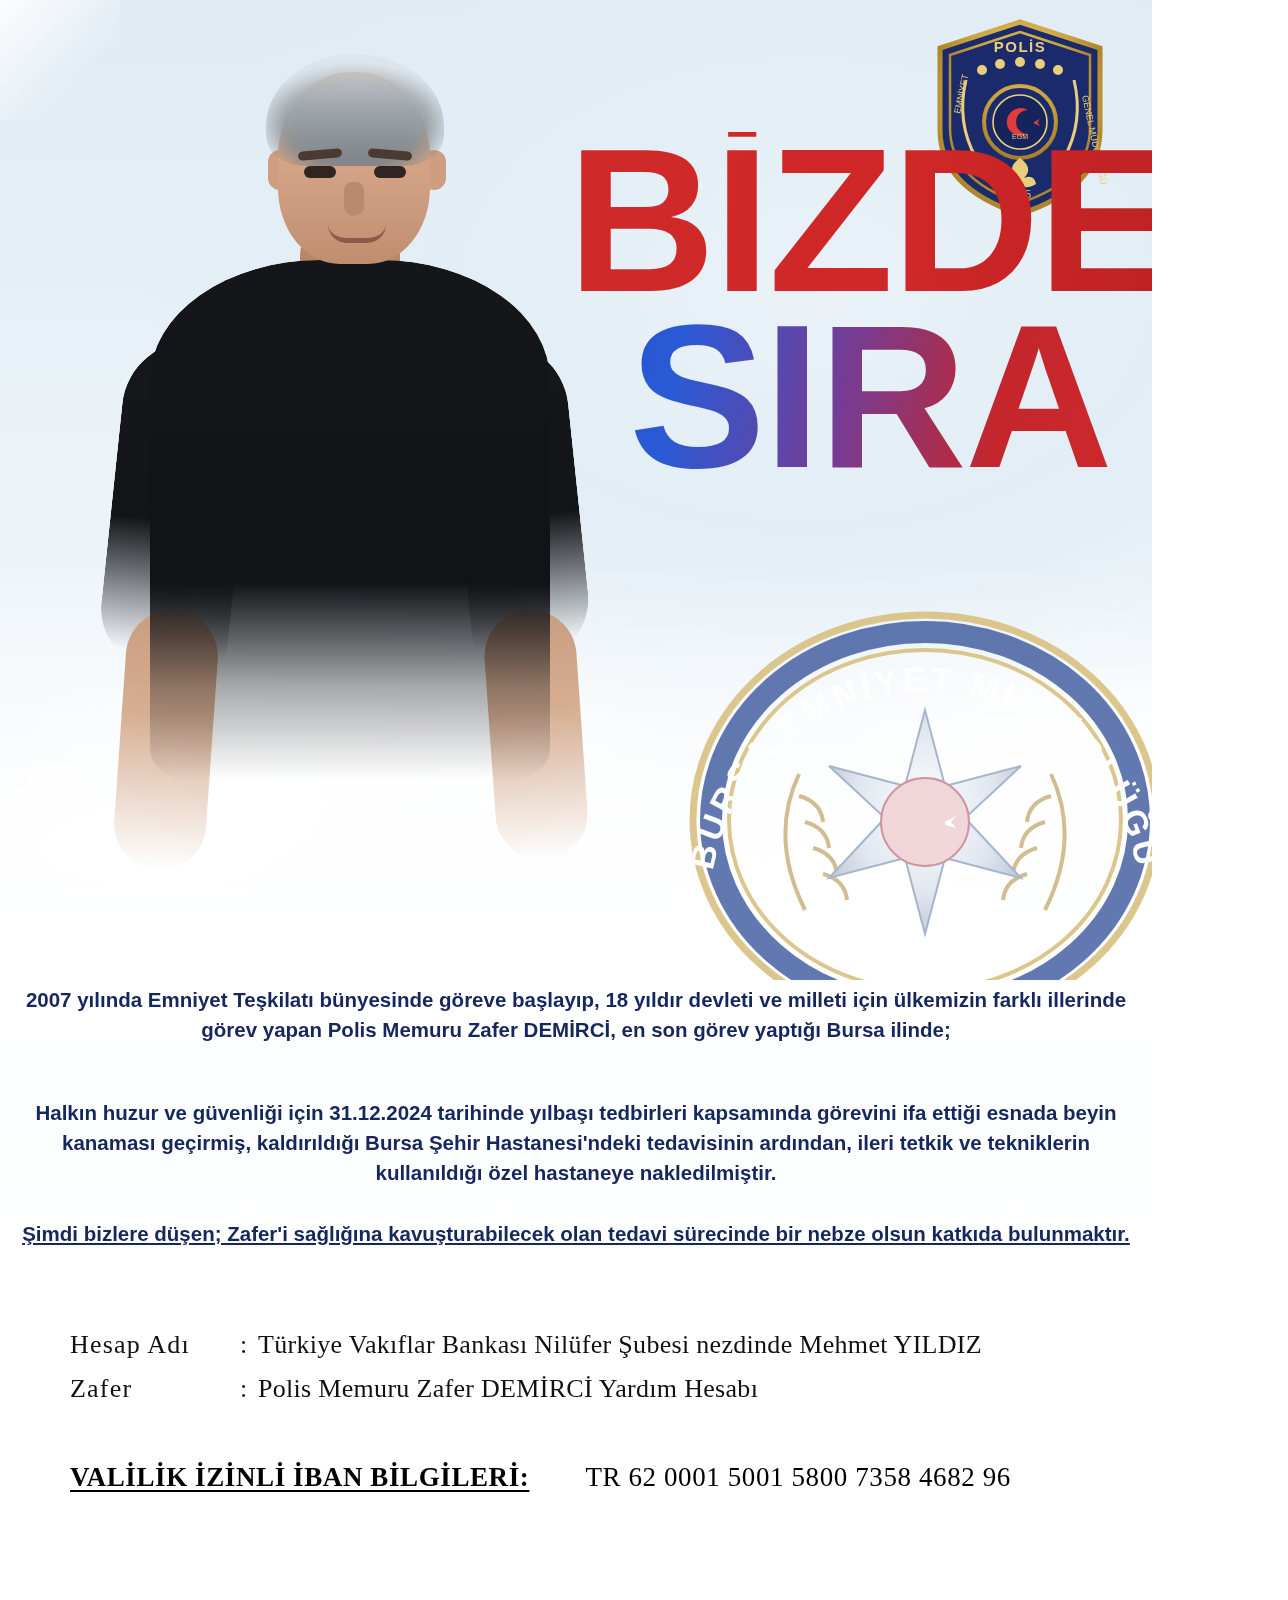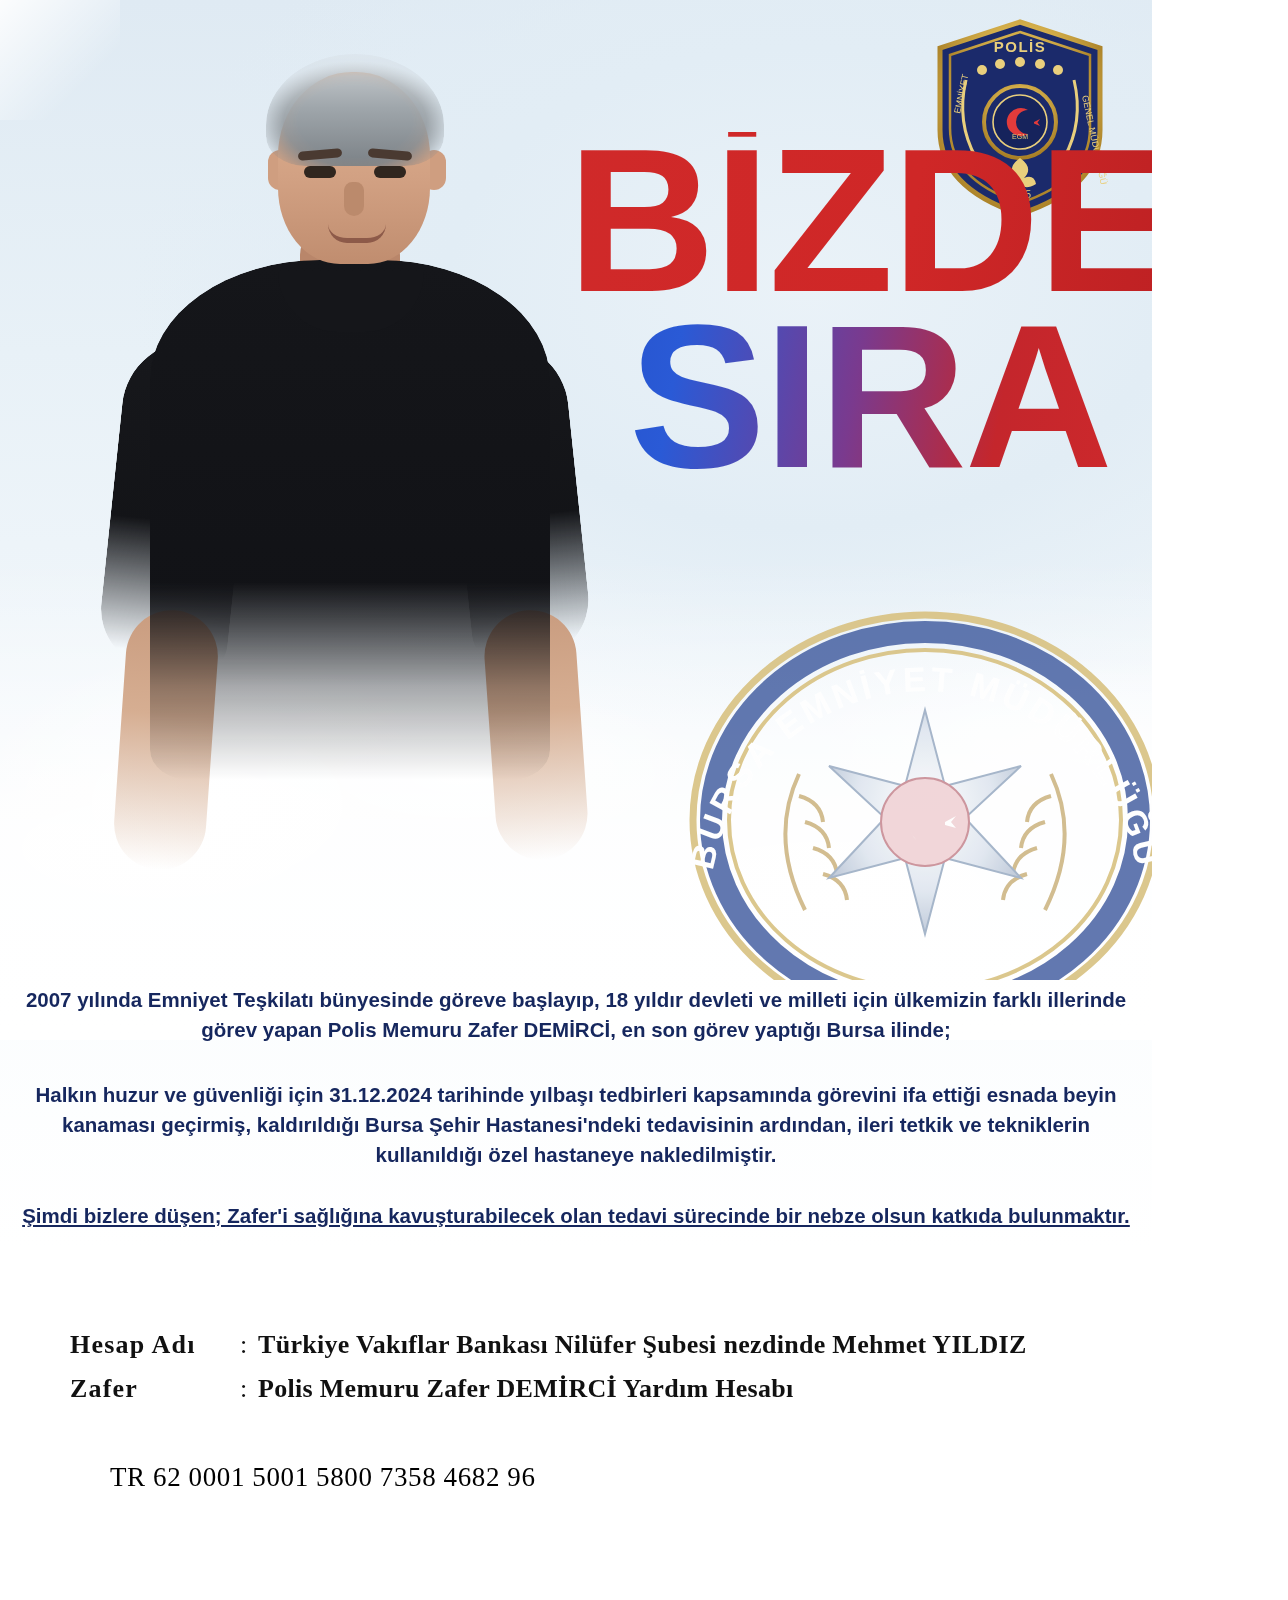--- a/index.html
+++ b/index.html
@@ -261,49 +261,49 @@
   }
   .para {
     font-weight: bold;
     font-size: 20.5px;
     line-height: 1.48;
     margin: 0 auto 26px auto;
     max-width: 1165px;
     color: #16275e;
   }
   .para.p1 { max-width: 1110px; }
-  .para.p2 { max-width: 1185px; margin-top: 34px; }
+  .para.p2 { max-width: 1185px; margin-top: 52px; }
   .para.p3 { max-width: 1125px; margin-top: 30px; margin-bottom: 18px; text-decoration: underline; }
 
   .account-block {
     position: absolute;
     left: 70px;
     right: 60px;
     top: 1330px;
     font-family: "Liberation Serif", serif;
     color: #111111;
   }
   .acc-row {
     display: flex;
     align-items: baseline;
     margin-bottom: 14px;
     font-size: 26px;
     letter-spacing: .3px;
   }
   .acc-label {
-    font-weight: bold;
+    font-weight: normal;
     width: 170px;
     flex: 0 0 170px;
     letter-spacing: 1.2px;
   }
   .acc-colon {
     flex: 0 0 18px;
     font-weight: normal;
   }
-  .acc-value { font-weight: bold; }
+  .acc-value { font-weight: normal; }
 
   .iban-row {
     position: absolute;
     left: 70px;
     right: 50px;
     top: 1462px;
     font-family: "Liberation Serif", serif;
     font-size: 27px;
     color: #000;
     display: flex;
@@ -439,17 +439,18 @@
       <span class="acc-value">Türkiye Vakıflar Bankası Nilüfer Şubesi nezdinde Mehmet YILDIZ</span>
     </div>
     <div class="acc-row">
       <span class="acc-label">Zafer</span>
       <span class="acc-colon">:</span>
       <span class="acc-value">Polis Memuru Zafer DEMİRCİ Yardım Hesabı</span>
     </div>
   </div>
 
   <div class="iban-row">
+    <span class="iban-label">VALİLİK İZİNLİ İBAN BİLGİLERİ:</span>
     <span class="iban-value">TR 62 0001 5001 5800 7358 4682 96</span>
   </div>
 
   <div class="corner-tl"></div>
 </div>
 
 </body></html>

